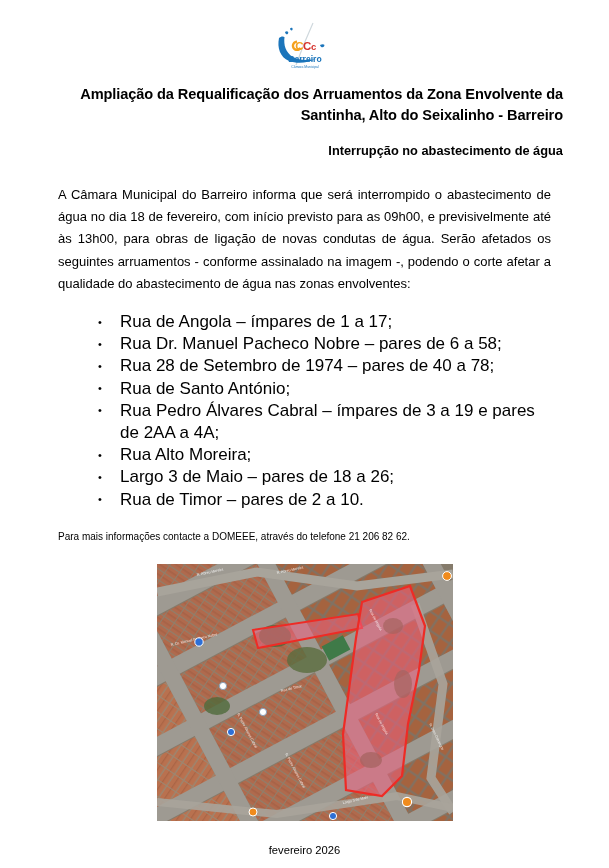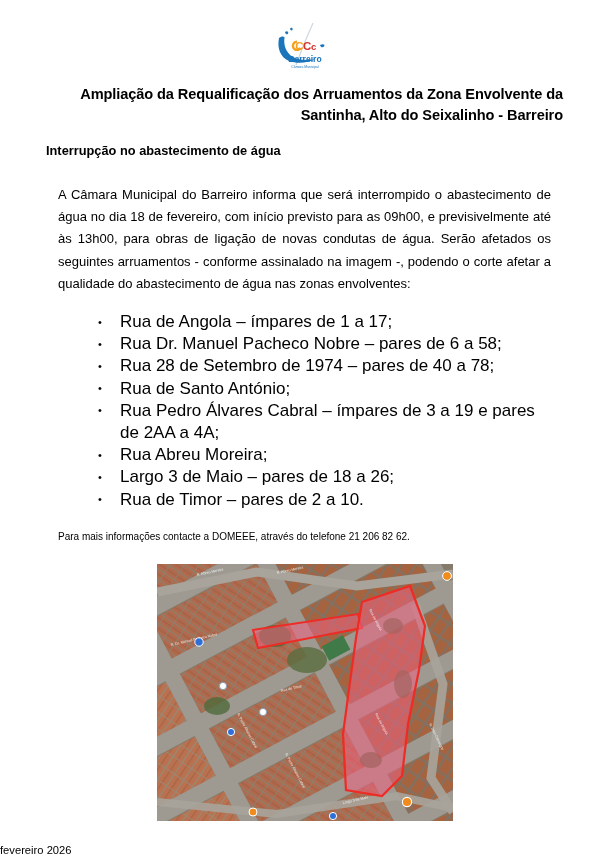--- a/index.html
+++ b/index.html
@@ -40,21 +40,21 @@
   .title {
     margin: 22px 46px 0 46px;
     text-align: right;
     font-size: 14.6px;
     font-weight: bold;
     line-height: 21px;
     letter-spacing: -0.1px;
   }
   .subtitle {
     margin: 16px 46px 0 46px;
-    text-align: left;
+    text-align: right;
     font-size: 12.8px;
     font-weight: bold;
     line-height: 18px;
   }
 
   
   .body-text {
     margin: 24px 58px 0 58px;
     font-size: 13px;
     line-height: 22.2px;
@@ -101,20 +101,21 @@
     overflow: hidden;
     background: #6f6b5e;
   }
   .map svg { display: block; }
 
   .footer-date {
     position: absolute;
     left: 0;
     right: 0;
     bottom: 12px;
+    text-align: center;
     font-size: 11.2px;
   }
 </style>
 </head>
 <body>
 
 <div class="page">
 
   <div class="logo-wrap">
     <div class="logo">
@@ -147,21 +148,21 @@
   <div class="subtitle">Interrupção no abastecimento de água</div>
 
   <p class="body-text">A Câmara Municipal do Barreiro informa que será interrompido o abastecimento de água no dia 18 de fevereiro, com início previsto para as 09h00, e previsivelmente até às 13h00, para obras de ligação de novas condutas de água. Serão afetados os seguintes arruamentos - conforme assinalado na imagem -, podendo o corte afetar a qualidade do abastecimento de água nas zonas envolventes:</p>
 
   <ul class="streets">
     <li>Rua de Angola – ímpares de 1 a 17;</li>
     <li>Rua Dr. Manuel Pacheco Nobre – pares de 6 a 58;</li>
     <li>Rua 28 de Setembro de 1974 – pares de 40 a 78;</li>
     <li>Rua de Santo António;</li>
     <li>Rua Pedro Álvares Cabral – ímpares de 3 a 19 e pares de 2AA a 4A;</li>
-    <li>Rua Abreu Moreira;</li>
+    <li>Rua Alto Moreira;</li>
     <li>Largo 3 de Maio – pares de 18 a 26;</li>
     <li>Rua de Timor – pares de 2 a 10.</li>
   </ul>
 
   <p class="contact">Para mais informações contacte a DOMEEE, através do telefone 21 206 82 62.</p>
 
   <div class="map-wrap">
     <div class="map">
       <svg width="296" height="257" viewBox="0 0 296 257" xmlns="http://www.w3.org/2000/svg">
         <defs>

